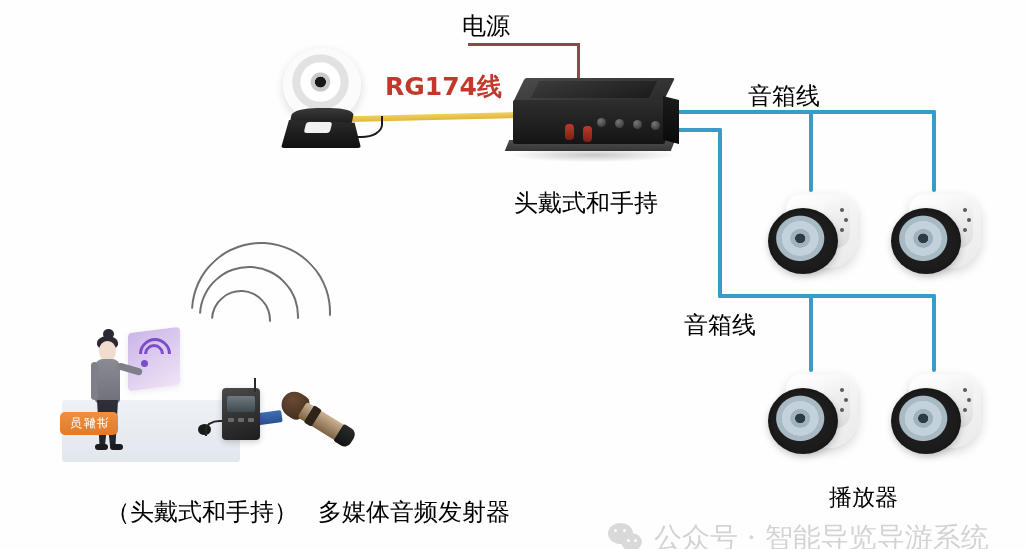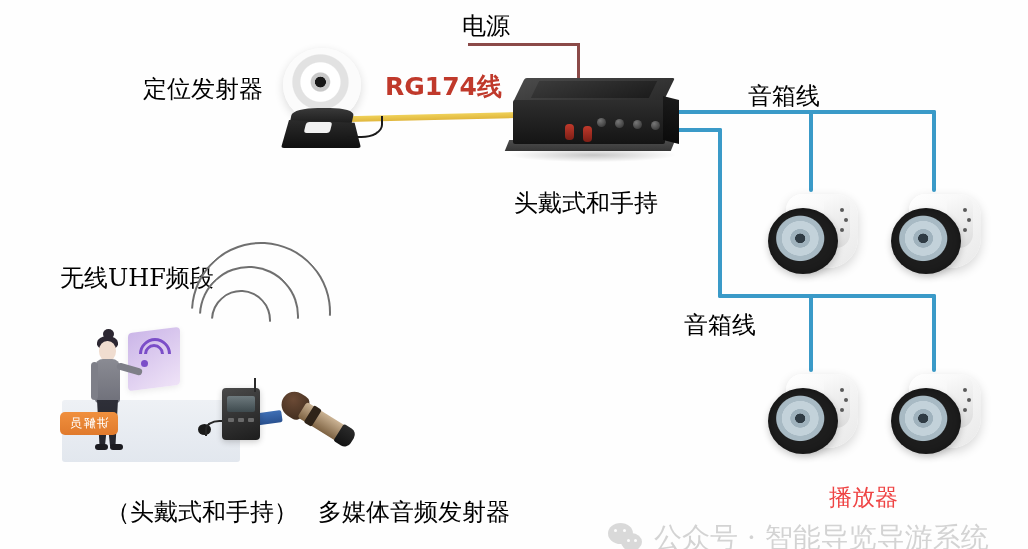--- a/index.html
+++ b/index.html
@@ -142,35 +142,33 @@
   .wx b1,.wx-b{position:absolute;border-radius:50%;background:#a8a8a8;display:block;}
   .wx-big{left:0;top:0;width:25px;height:21px;}
   .wx-sm{left:13px;top:10px;width:21px;height:18px;}
   .wx-eye{position:absolute;width:3px;height:3px;border-radius:50%;background:#fdfdfd;}
 </style>
 </head>
 <body>
 
 <div id="stage">
 
-  <div class="lbl" style="left:143px;top:73px;font-size:24px;">定位发射器</div>
 
   <div class="lbl" style="left:385px;top:70px;font-size:25px;color:#c0392b;font-weight:bold;font-family:'DejaVu Sans','Liberation Sans',sans-serif;">RG174线</div>
 
   <div class="lbl" style="left:462px;top:10px;font-size:24px;">电源</div>
 
   <div class="lbl" style="left:514px;top:187px;font-size:24px;">头戴式和手持</div>
 
   <div class="lbl" style="left:748px;top:80px;font-size:24px;">音箱线</div>
 
   <div class="lbl" style="left:684px;top:309px;font-size:24px;">音箱线</div>
 
-  <div class="lbl" style="left:829px;top:482px;font-size:23px;color:#ef4444;">播放器</div>
-
-  <div class="lbl" style="left:60px;top:262px;font-size:24px;">无线UHF频段</div>
+  <div class="lbl" style="left:829px;top:482px;font-size:23px;color:#000000;">播放器</div>
+
 
 
   <div class="lbl" style="left:106px;top:496px;font-size:24px;">（头戴式和手持）</div>
 
   <div class="lbl" style="left:318px;top:496px;font-size:24px;">多媒体音频发射器</div>
 
   <div class="pwire pwire-h" style="left:468px;top:43px;width:112px;"></div>
   <div class="pwire pwire-v" style="left:577px;top:43px;height:52px;"></div>
 
   <div class="ywire" style="left:344px;top:114px;width:180px;transform:rotate(-1.4deg);"></div>

